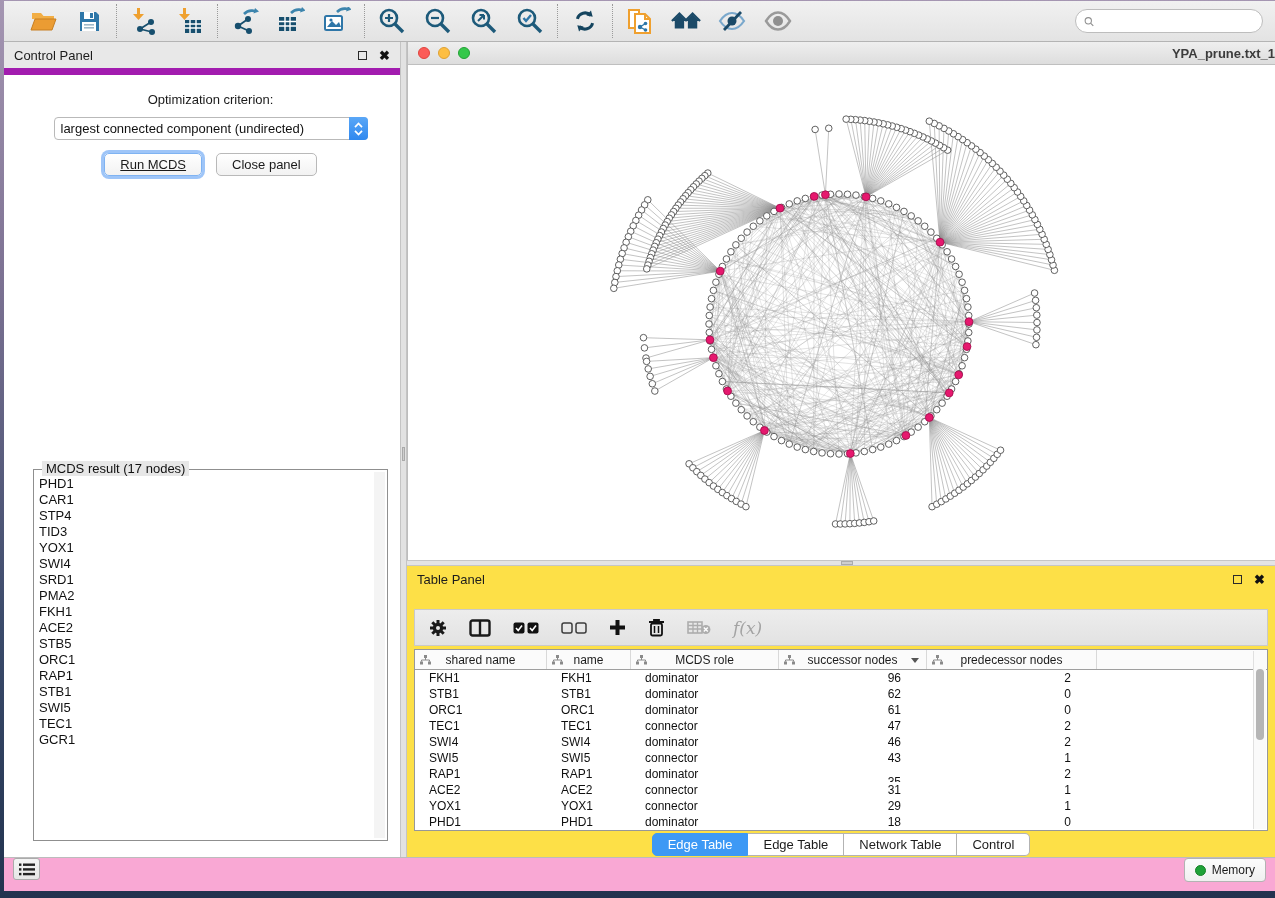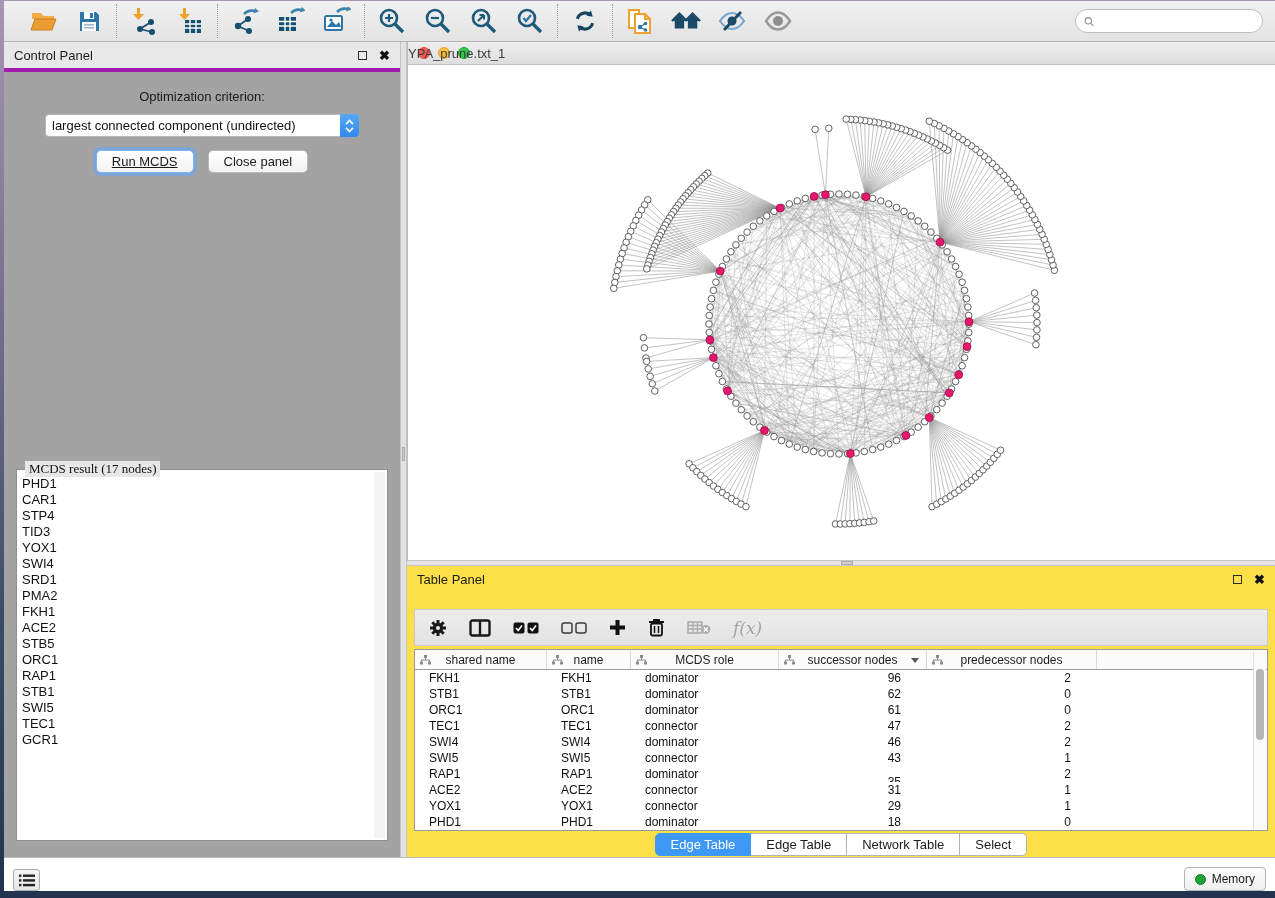--- a/index.html
+++ b/index.html
@@ -29,38 +29,38 @@
     font-size:13px; color:#1c1c1c; }
   .panel-header .ph-controls { margin-left:auto; display:flex; align-items:center; gap:12px; }
   .float-box { width:9px; height:9px; border:1.5px solid #2a2a2a; display:inline-block; }
   .close-x { font-size:13px; font-weight:bold; color:#111; line-height:1; }
   .seg-tabs { display:flex; justify-content:center; margin:1px 0 4px; }
   .seg { padding:3px 15px; font-size:13px; background:#fff; border:1px solid #b3b3b3;
     border-left-width:0; color:#1c1c1c; cursor:default; }
   .seg:first-child { border-left-width:1px; border-radius:5px 0 0 5px; }
   .seg:last-child { border-radius:0 5px 5px 0; }
   .seg.selected { background:#3d99f5; border-color:#3d99f5; color:#fff; }
-  .cp-inner { flex:1; border-top:4px solid #a21caf; background:#a3a3a3;
-    display:flex; flex-direction:column; min-height:0; }
+  .cp-inner { flex:1; border-top:7px solid #a21caf; background:#ffffff;
+    display:flex; flex-direction:column; min-height:0;padding-left:17px; }
   .criterion-label { text-align:center; font-size:13px; color:#1a1a1a; margin-top:17px; }
   .select-wrap { margin:10px auto 0; width:314px; height:23px; background:#fff;
     border:1px solid #b9b9b9; border-radius:4px; display:flex; align-items:center; position:relative; }
   .select-value { flex:1; font-size:13px; color:#111; padding:0 6px; white-space:nowrap; overflow:hidden; }
   .select-stepper { width:19px; height:23px; margin:-1px -1px -1px 0; background:linear-gradient(#5aa7f7,#2f88ef);
     border-radius:0 4px 4px 0; display:flex; flex-direction:column; align-items:center; justify-content:center; color:#fff; }
   .select-stepper svg { display:block; }
   .btn-row { display:flex; justify-content:center; gap:14px; margin-top:13px; }
   .mac-btn { font-size:13px; color:#1a1a1a; background:linear-gradient(#ffffff,#f2f2f2);
     border:1px solid #b9b9b9; border-radius:5px; padding:3px 15px; }
   .mac-btn.focused { box-shadow:0 0 0 3px rgba(106,166,245,.65); border-color:#7fb3f2;text-decoration:underline; }
   .cp-spacer { flex:1; }
   .groupbox { position:relative; margin:0 12px 16px; height:372px; border:1px solid #8f8f8f;
     background:#fff; }
   .groupbox-title { position:absolute; top:-9px; left:8px; background:#e7e7e7; padding:0 4px;
-    font-size:13px; color:#111;font-family:Liberation Serif, serif; }
+    font-size:13px; color:#111; }
   .mcds-list { position:absolute; inset:6px 14px 2px 2px; overflow:hidden; font-size:13px; color:#111; }
   .mcds-list .li { line-height:16px; padding-left:3px; }
   .list-scroll-track { position:absolute; top:2px; right:2px; bottom:2px; width:11px; background:#f4f4f4; }
 
   
   .vsplit { width:7px; flex:0 0 7px; background:#e2e2e2; border-left:1px solid #c4c4c4;
     border-right:1px solid #c4c4c4; position:relative; }
   .vsplit .handle { position:absolute; top:405px; left:1px; width:3px; height:14px;
     background:#cfcfcf; border:1px solid #aaa; }
   .hsplit { height:6px; flex:0 0 6px; background:#e4e4e4; border-top:1px solid #c6c6c6;
@@ -70,21 +70,21 @@
 
   .right-area { flex:1; display:flex; flex-direction:column; min-width:0; }
 
   
   .network-view { height:518px; flex:0 0 518px; display:flex; flex-direction:column; background:#fff;
     border-left:1px solid #bdbdbd; }
   .nv-titlebar { height:23px; flex:0 0 23px; background:linear-gradient(#efefef,#dddddd);
     border-bottom:1px solid #bfbfbf; display:flex; align-items:center; position:relative; padding:0 10px; }
   .traffic { display:flex; gap:8px; }
   .light { width:12px; height:12px; border-radius:50%; }
-  .nv-title { position:absolute; left:0; right:0; text-align:left; font-size:13px; font-weight:normal; color:#3c3c3c; }
+  .nv-title { position:absolute; left:0; right:0; text-align:right; font-size:13px; font-weight:bold; color:#3c3c3c; }
   .nv-canvas { flex:1; position:relative; background:#fff; }
   .nv-canvas svg { position:absolute; inset:0; }
 
   
   .table-panel { flex:1; background:#fde047; display:flex; flex-direction:column; min-height:0; }
   .tp-toolbar { height:37px; flex:0 0 37px; margin:17px 7px 3px; background:linear-gradient(#ededed,#e2e2e2);
     border:1px solid #c9c9c9; display:flex; align-items:center; gap:22px; padding:0 14px; }
   .tp-btn { display:flex; align-items:center; }
   .fx-label { font-family:"DejaVu Serif",serif; font-style:italic; font-size:17px; color:#a3a3a3; }
   .table-wrap { flex:1; margin:0 7px; background:#fff; border:1px solid #989898; display:flex;
@@ -101,22 +101,22 @@
   .td { font-size:12px; color:#101010; line-height:16px; white-space:nowrap; overflow:hidden; }
   .td.left { padding-left:14px; text-align:left; }
   .td.num { text-align:right; padding-right:26px; }
   .table-scroll { position:absolute; top:1px; right:1px; bottom:1px; width:13px; background:#fafafa;
     border-left:1px solid #e0e0e0; }
   .table-scroll .thumb { position:absolute; left:2px; right:2px; top:10%; height:40%;
     background:#b5b5b5; border-radius:5px; }
   .tp-tabs { height:26px; flex:0 0 26px; display:flex; justify-content:center; align-items:center; }
 
   
-  .status-bar { height:34px; flex:0 0 34px; background:#ffffff; border-top:1px solid #bcbcbc;
-    display:flex; align-items:flex-end; padding:0 9px;gap:12px; }
+  .status-bar { height:34px; flex:0 0 34px; background:#f9a8d4; border-top:1px solid #bcbcbc;
+    display:flex; align-items:flex-start; padding:0 9px;gap:12px; }
   .list-btn { width:27px; height:22px; background:linear-gradient(#f4f4f4,#e6e6e6);
     border:1px solid #ababab; border-radius:3px; display:flex; align-items:center; justify-content:center; }
   .memory-btn { margin-left:auto; height:24px; background:linear-gradient(#fcfcfc,#f0f0f0);
     border:1px solid #b3b3b3; border-radius:4px; display:flex; align-items:center; gap:6px;
     padding:0 10px; font-size:12px; color:#1a1a1a; }
   .mem-dot { width:11px; height:11px; border-radius:50%; background:#1fa238; border:1px solid #178028; }
 </style>
 </head>
 <body>
 
@@ -1483,21 +1483,21 @@
               </div>
           <div class="table-scroll">
                 <div class="thumb"></div>
               </div>
         </div>
         <div class="tp-tabs">
               <div class="seg-tabs" id="tp-tabs" style="margin:0;">
                 <div class="seg selected">Edge Table</div>
                 <div class="seg">Edge Table</div>
                 <div class="seg">Network Table</div>
-                <div class="seg">Select</div>
+                <div class="seg">Control</div>
               </div>
             </div>
       </div>
     </div>
   </div>
 
   <div class="status-bar">
     <span class="list-btn">
       <svg width="16" height="13" viewBox="0 0 16 13">
             <g fill="#222">

